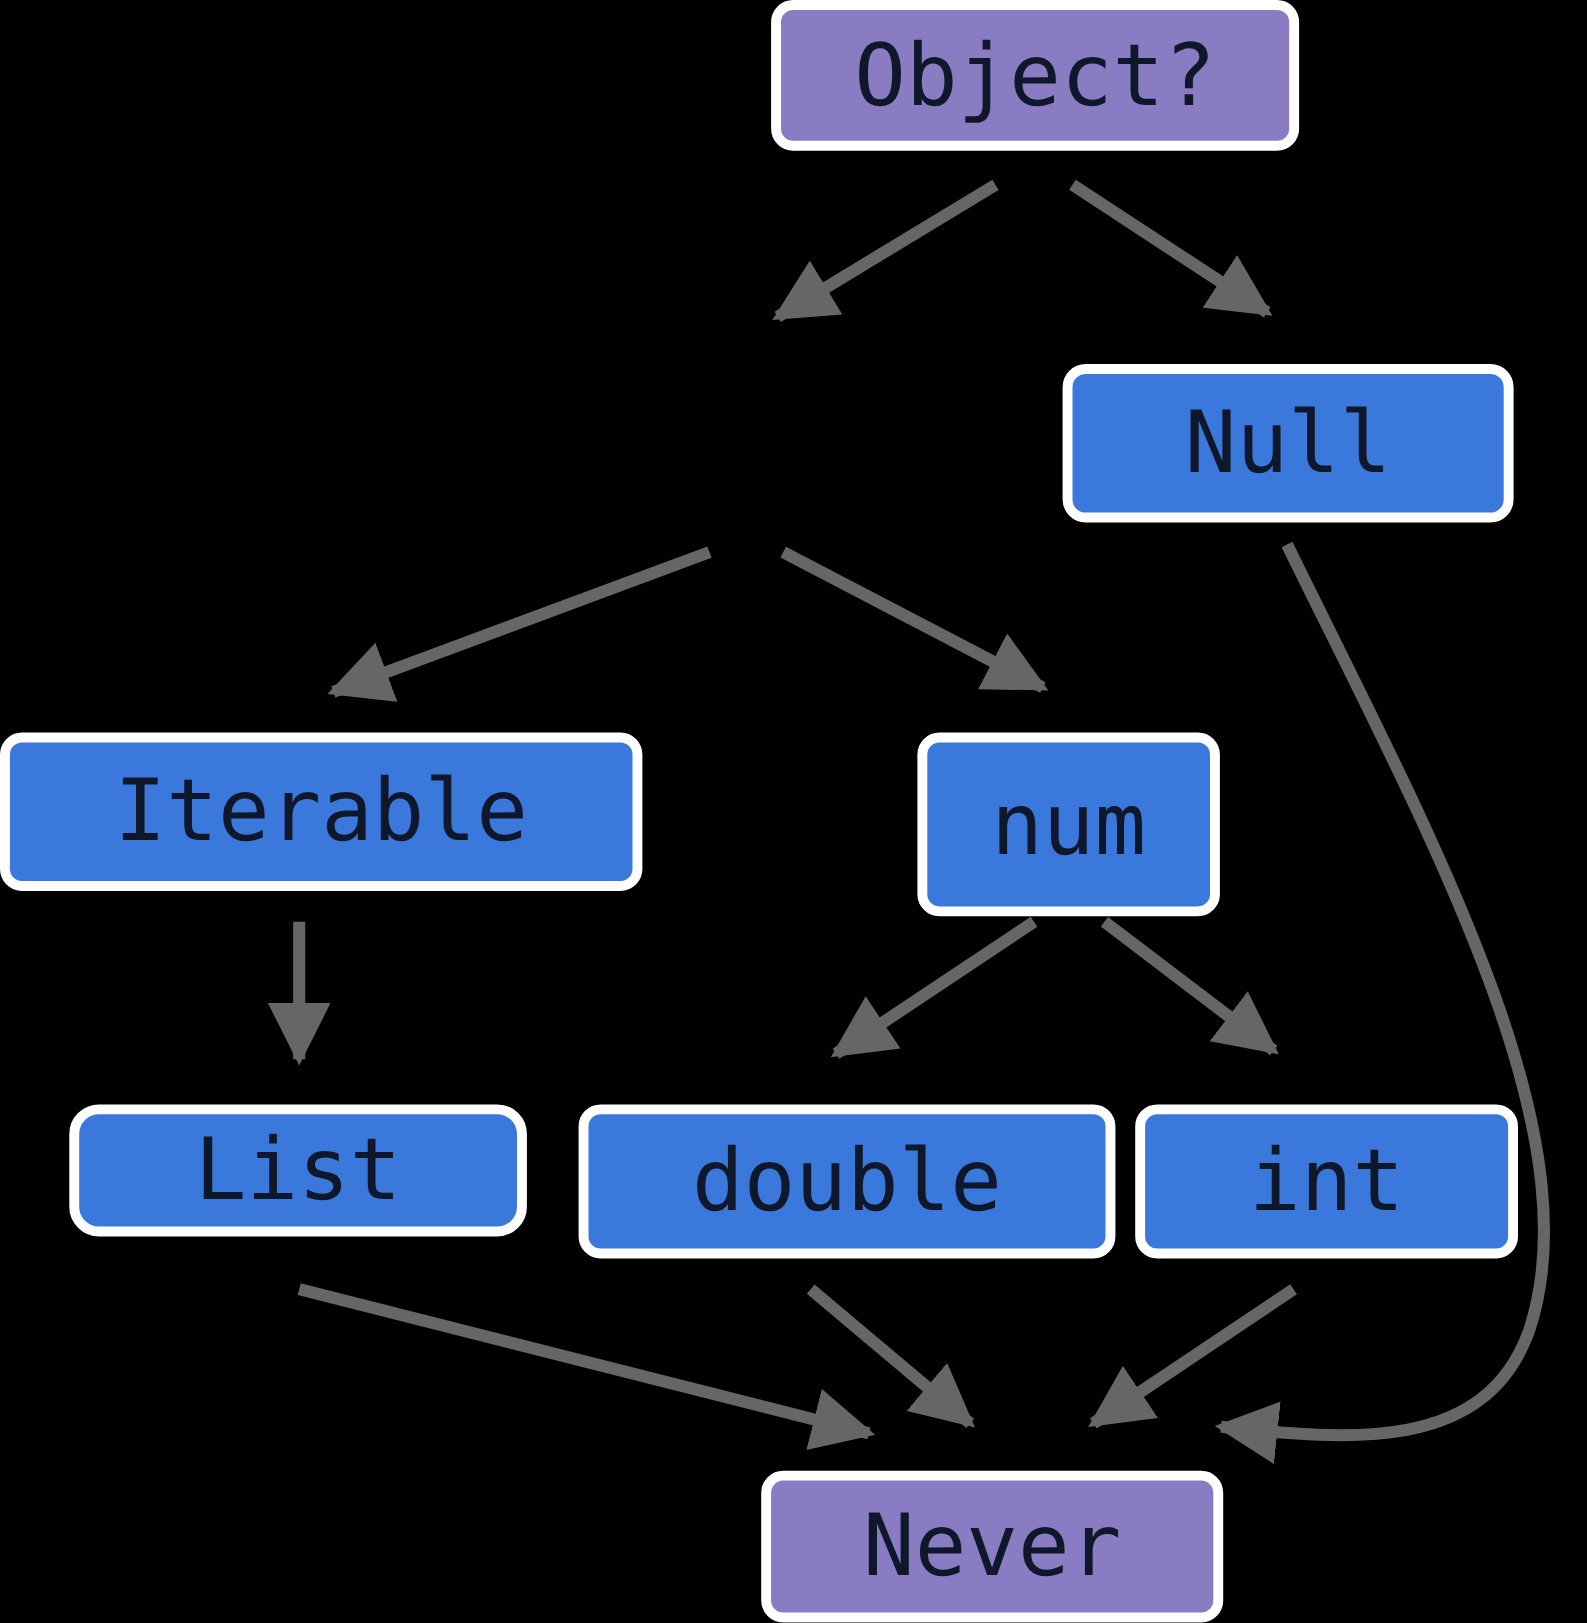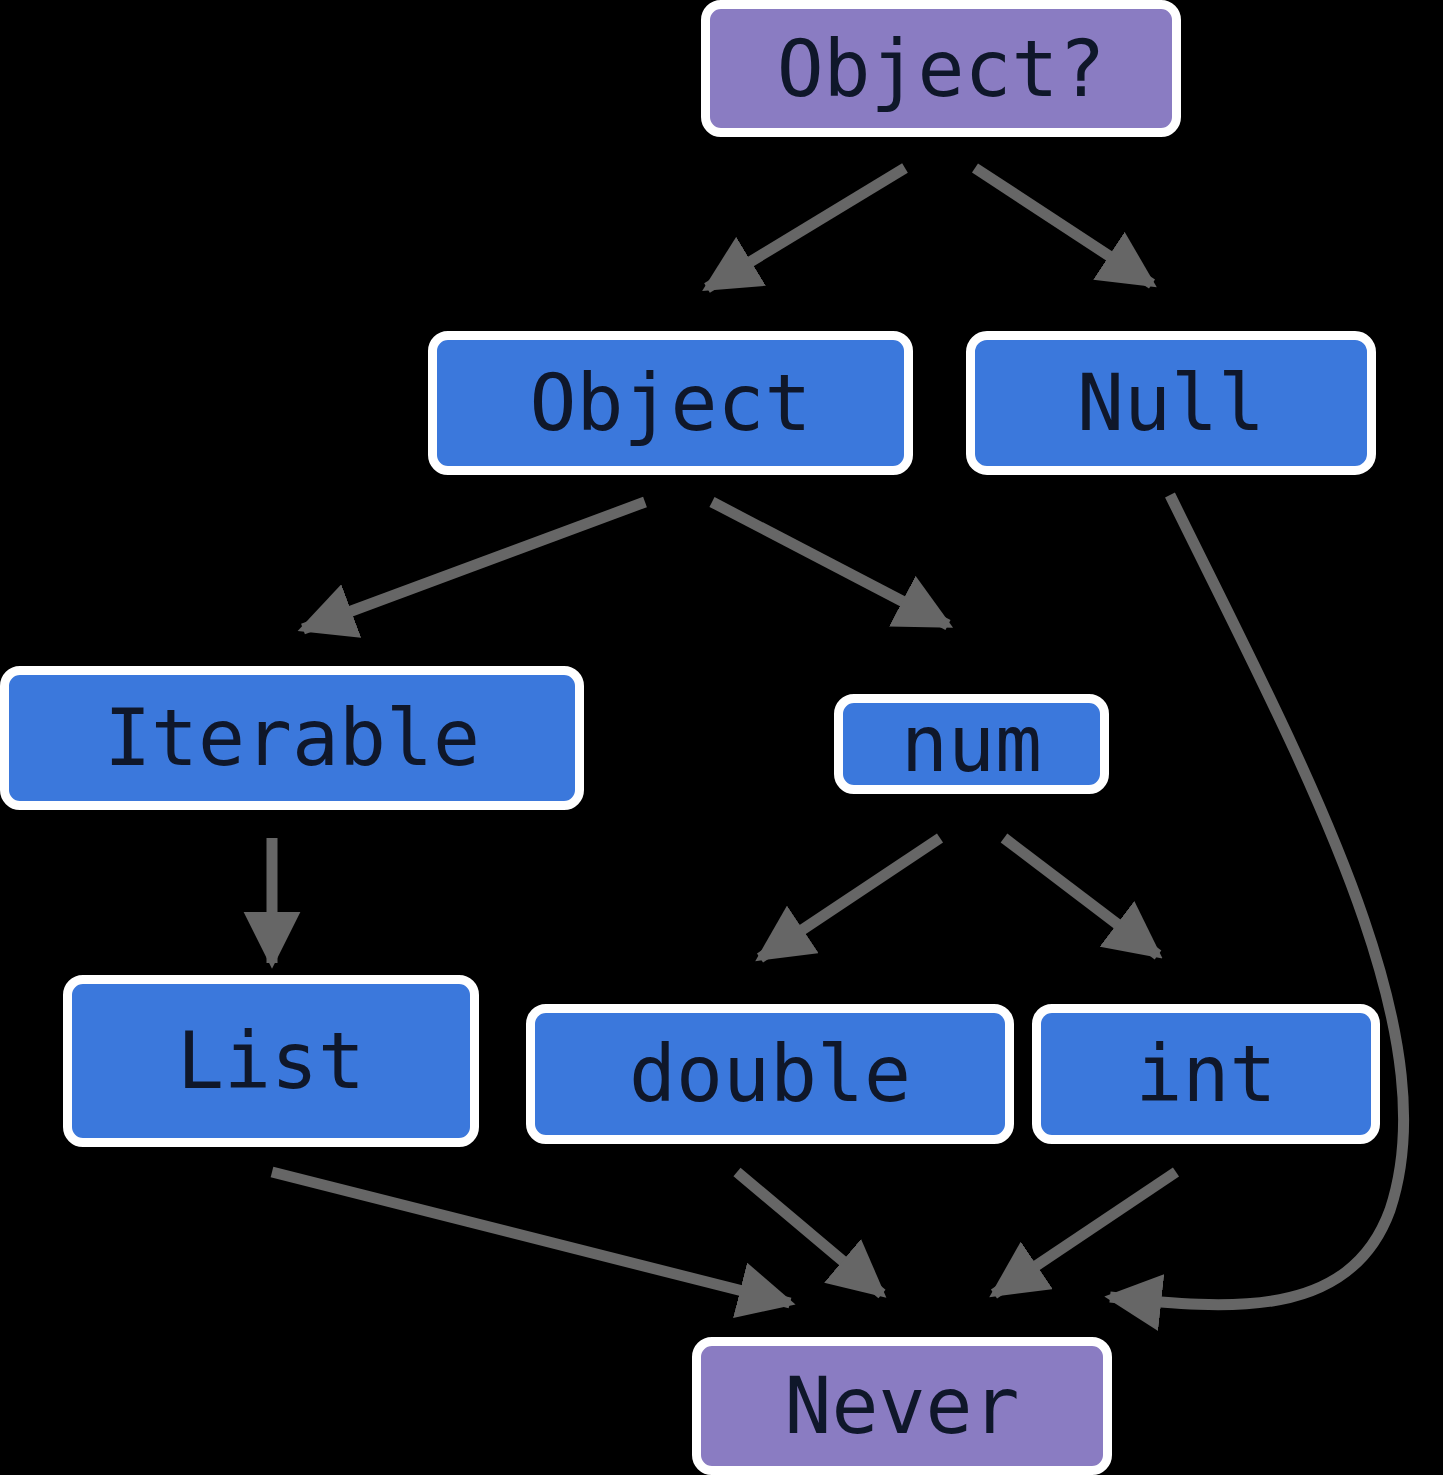--- a/index.html
+++ b/index.html
@@ -45,22 +45,22 @@
     user-select: none;
   }
   .node.blue   { background: #3b78dc; }
   .node.purple { background: #8a7cc2; }
 
   
   #node-object-nullable { left: 701px;  top: 0px;    width: 480px;  height: 137px; }
   #node-object          { left: 428px;  top: 331px;  width: 485px;  height: 144px; }
   #node-null            { left: 966px;  top: 331px:  width: 410px;  height: 144px; border-radius: 21px; }
   #node-iterable        { left: 0px;    top: 666px;  width: 584px;  height: 144px; }
-  #node-num             { left: 834px;  top: 666px;  width: 275px;  height: 100px; margin-top: 28px; }
-  #node-list            { left: 63px;   top: 975px; width: 416px;  height: 172px; }
+  #node-num             { left: 834px;  top: 666px;  width: 275px;  height: 167px; }
+  #node-list            { left: 63px;   top: 1004px; width: 416px;  height: 120px; border-radius: 27px; }
   #node-double          { left: 526px;  top: 1004px; width: 488px;  height: 140px; }
   #node-int             { left: 996px;  top: 1004px; width: 348px;  height: 140px; margin-left: 36px; }
   #node-never           { left: 692px;  top: 1337px; width: 420px;  height: 138px; }
 </style>
 </head>
 <body>
 
 <div id="canvas">
 
   <svg class="edges" viewBox="0 0 1443 1475" width="1443" height="1475" xmlns="http://www.w3.org/2000/svg">
@@ -90,23 +90,20 @@
 
     <line x1="1176" y1="1172" x2="994" y2="1294" stroke="#666666" stroke-width="11" marker-end="url(#arrow)"></line>
 
     <path d="M 1170 495 C 1300 760, 1450 1030, 1390 1210 C 1350 1320, 1230 1310, 1110 1297" fill="none" stroke="#666666" stroke-width="11" marker-end="url(#arrow)"></path>
   </svg>
 
   <div class="node purple" id="node-object-nullable">
     <span>Object?</span>
   </div>
 
-  <div class="node blue" id="node-object">
-    <span>Object</span>
-  </div>
 
   <div class="node blue" id="node-null" style="left:966px; top:331px; width:410px; height:144px;">
     <span>Null</span>
   </div>
 
   <div class="node blue" id="node-iterable">
     <span>Iterable</span>
   </div>
 
   <div class="node blue" id="node-num">

